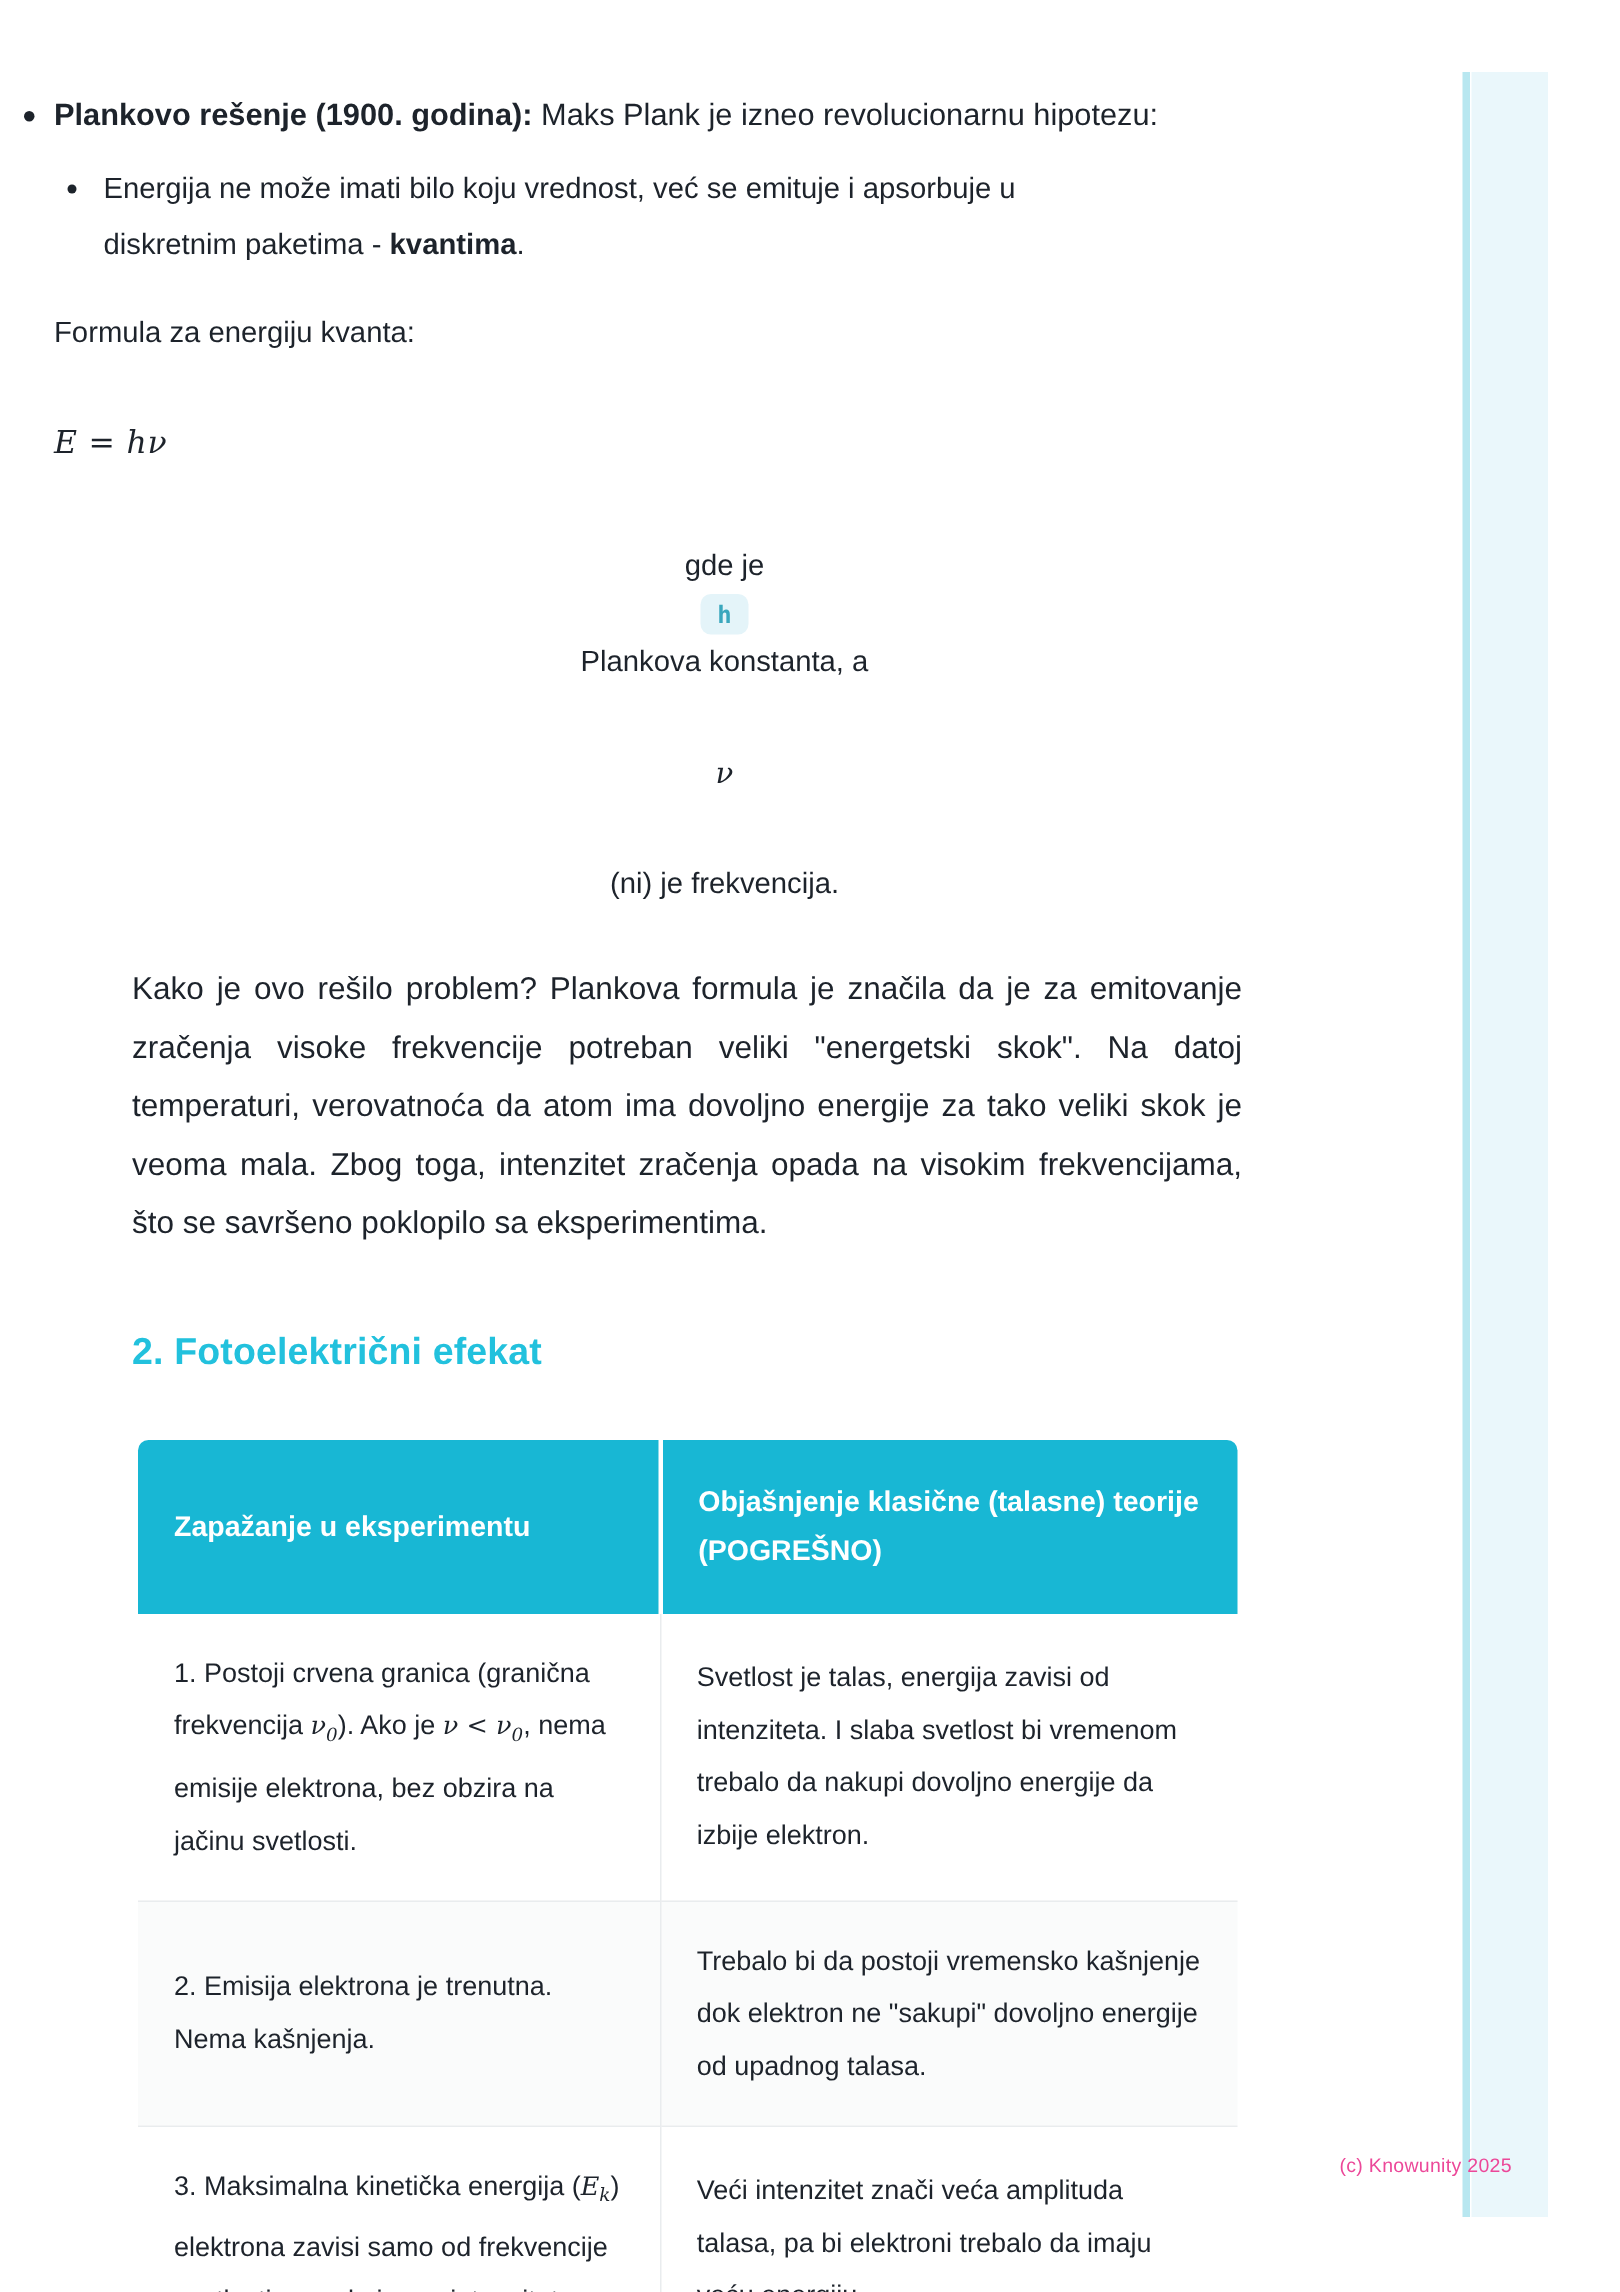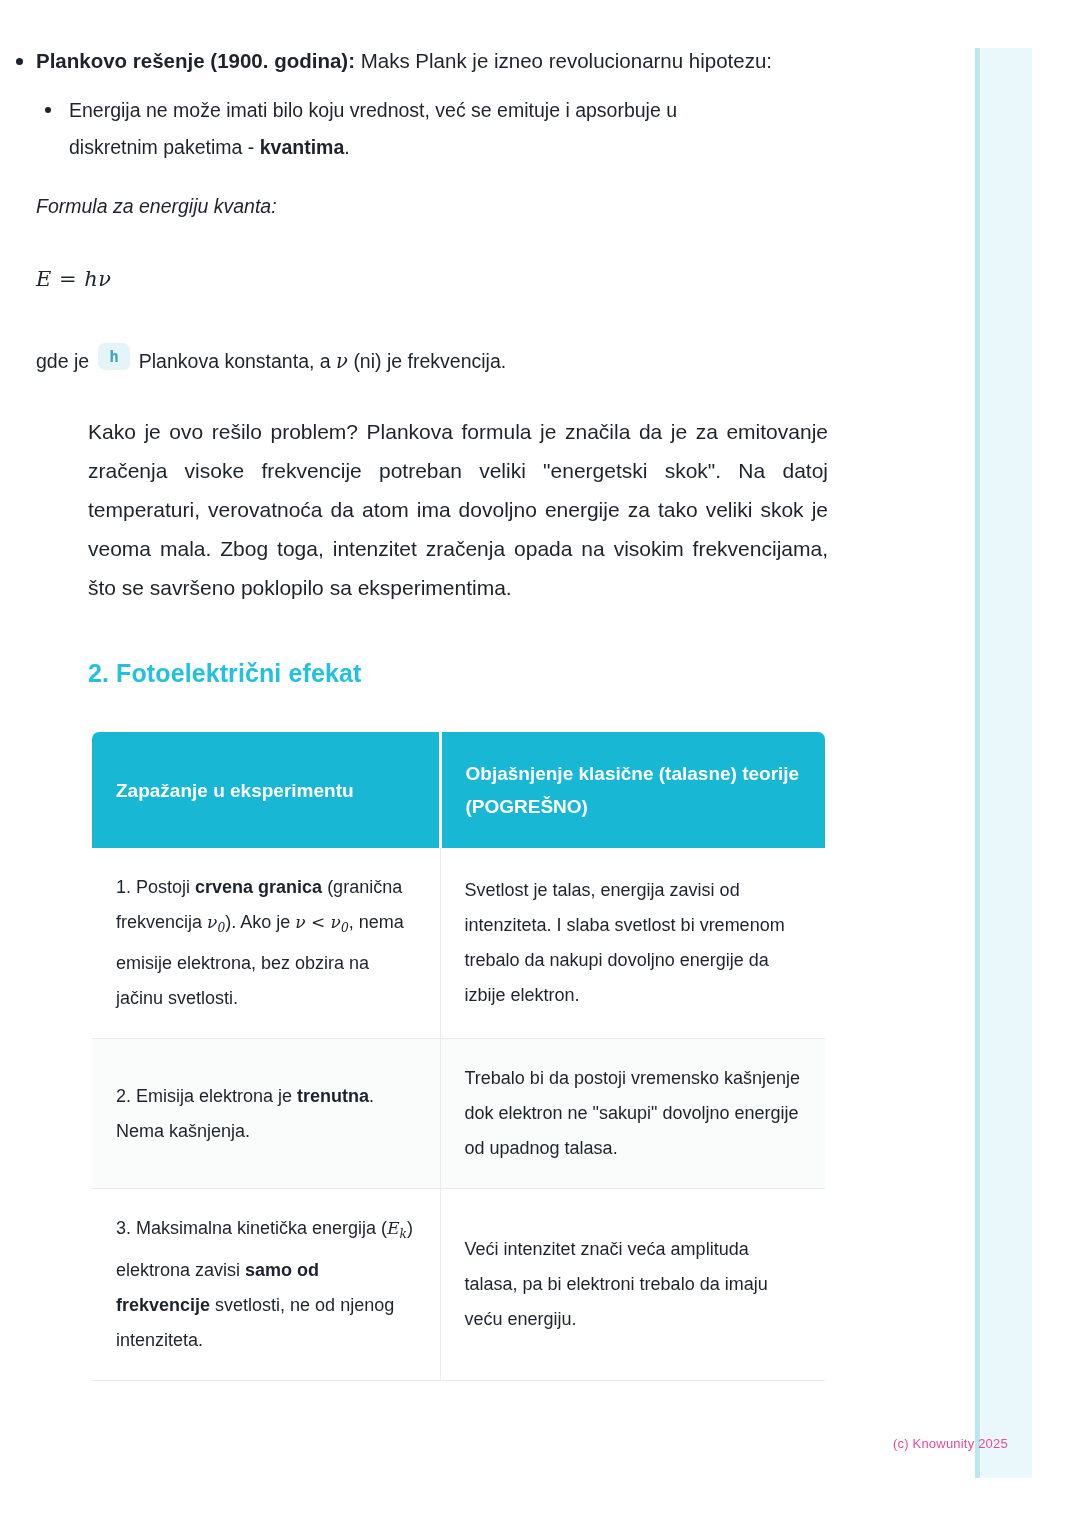--- a/index.html
+++ b/index.html
@@ -98,21 +98,20 @@
     height: 6px;
     border-radius: 50%;
     background: #1d232b;
   }
   .inner-item b { font-weight: 700; }
 
   .sub-para {
     font-size: 19.5px;
     line-height: 37px;
     margin: 22px 0 0 0;
-    font-style: italic;
   }
 
   .formula-block {
     text-align: left;
     margin: 42px 0 0 0;
     padding-right: 75px;
   }
   .mathvar, .formula-block .math {
     font-family: "DejaVu Serif", "Liberation Serif", serif;
     font-style: italic;
@@ -120,22 +119,23 @@
   .formula-block .math {
     font-size: 21px;
     letter-spacing: 0.5px;
   }
 
   .gde-line {
     font-size: 19.5px;
     line-height: 37px;
     margin: 52px 0 10px 0;
     display: flex;
-    align-items: flex-start;
+    align-items: center;
     flex-wrap: wrap;
+    flex-direction: column;
   }
   .code-chip {
     display: inline-block;
     background: #e4f4f9;
     color: #3aa7bd;
     font-family: "DejaVu Sans Mono", "Liberation Mono", monospace;
     font-size: 16px;
     font-weight: 700;
     border-radius: 7px;
     padding: 4px 11px;
@@ -193,21 +193,21 @@
     padding: 22px 24px;
     vertical-align: middle;
     line-height: 35px;
     font-size: 18px;
     color: #1d232b;
     border-bottom: 1px solid #e9ecee;
     border-right: 1px solid #e9ecee;
   }
   table.cmp tbody td:last-child { border-right: none; }
   table.cmp tbody tr.stripe td { background: #fafbfb; }
-  table.cmp tbody td b { font-weight: 700; }
+  table.cmp tbody td b { font-weight: 400; }
   table.cmp tbody td .mathvar { font-size: 17px; }
 
   sub { font-size: 0.72em; }
 
   
   #watermark {
     position: absolute;
     left: 893px;
     top: 1436px;
     font-size: 13px;
@@ -223,21 +223,21 @@
   <div class="rail-accent"></div>
   <div class="rail-panel"></div>
 </div>
 
 <div id="content">
 
   <ul class="outer-list">
     <li class="outer-item">
       <span class="bullet"></span>
 
-      <p class="lead-text" style="margin-top:42px; width:740px;">
+      <p class="lead-text" style="margin-top:58px; width:740px;">
         <b>Plankovo rešenje (1900. godina):</b><span> Maks Plank je izneo revolucionarnu hipotezu:</span>
       </p>
 
       <ul class="inner-list" style="width:700px;">
         <li class="inner-item">
           <span class="bullet"></span>
           <span>Energija ne može imati bilo koju vrednost, već se emituje i apsorbuje u diskretnim paketima - </span><b>kvantima</b><span>.</span>
         </li>
       </ul>
 

